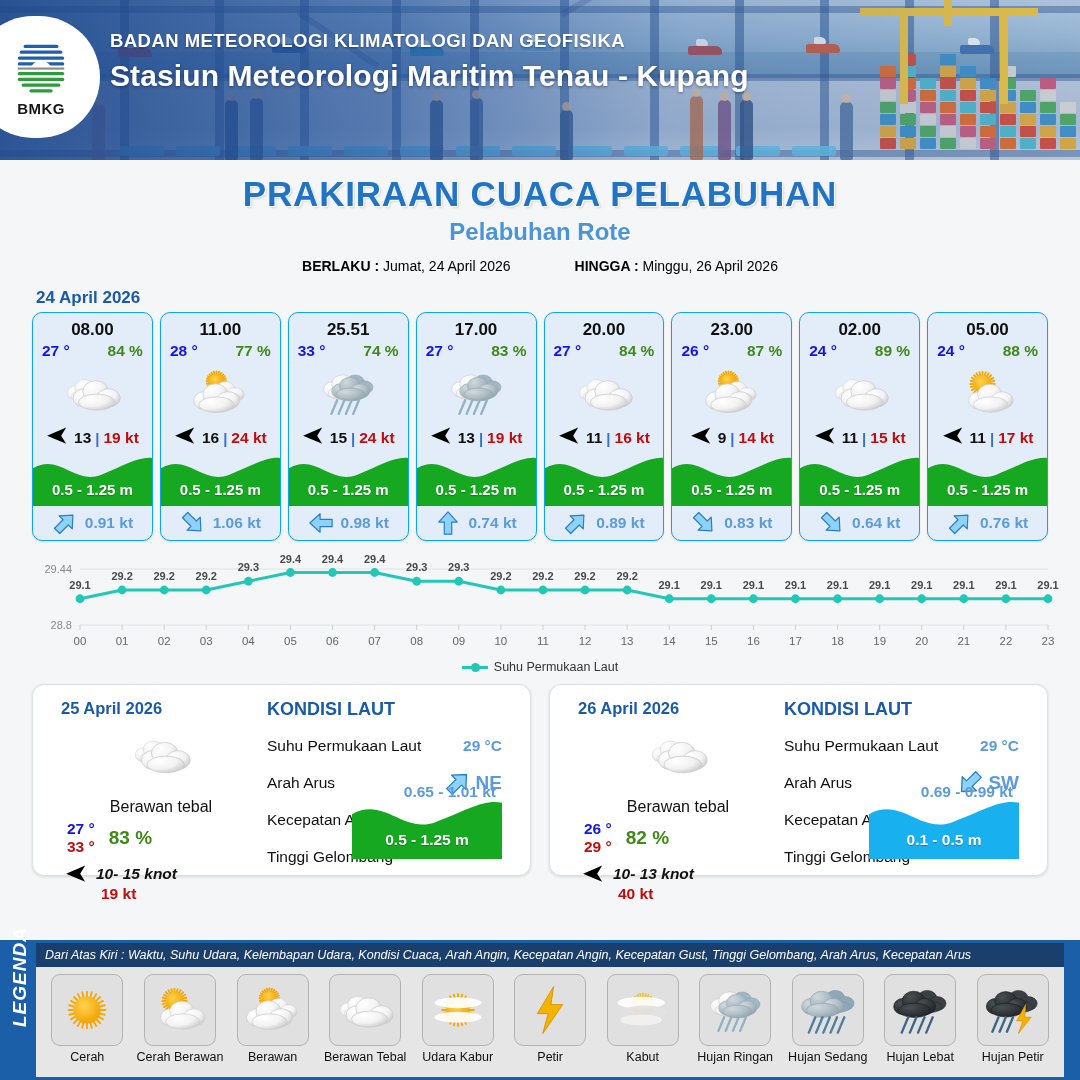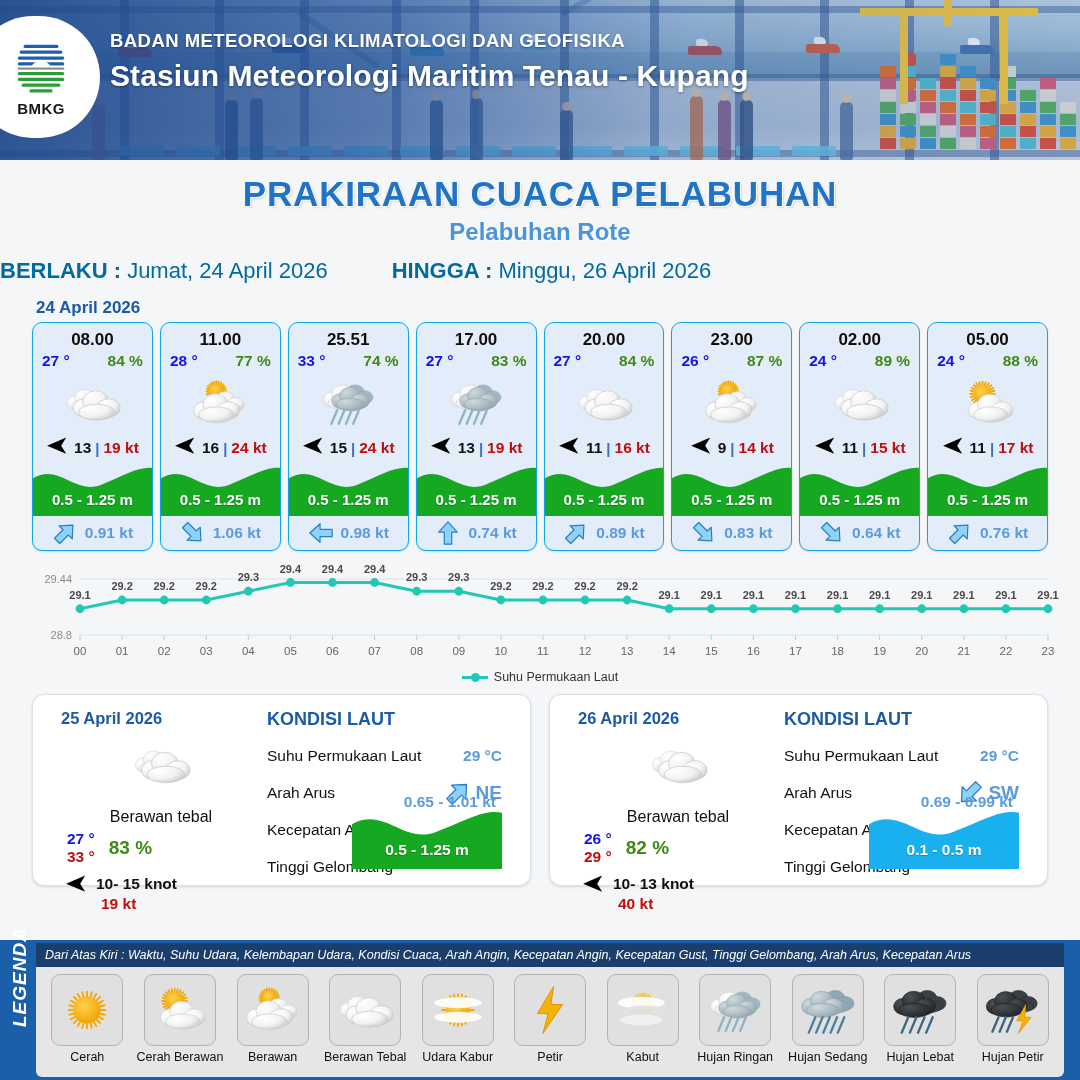--- a/index.html
+++ b/index.html
@@ -53,21 +53,21 @@
   .hdr-l2 { font-size:30px; font-weight:bold; color:#fff; letter-spacing:.1px; margin-top:7px; text-shadow:0 1px 3px rgba(0,0,0,.4); }
   .hdr-l3 { font-size:15.5px; color:#fff; margin-top:10px; text-shadow:0 1px 2px rgba(0,0,0,.35); }
   .hdr-l3 .sep { opacity:.6; padding:0 3px; }
 
   
   .title-wrap { text-align:center; margin-top:14px; }
   .t-main { font-size:35px; font-weight:bold; color:#2173c4; letter-spacing:.8px;
             text-shadow:1px 1px 0 #fff, 2px 2px 2px rgba(0,0,0,.12); font-stretch:condensed; }
   .t-sub  { font-size:24px; font-weight:bold; color:#4a95d8; margin-top:4px;
             text-shadow:1px 1px 0 #fff; }
-  .t-period { margin-top:12px; display:flex; gap:64px; font-size:22px; color:#0369a1; }
+  .t-period { margin-top:12px; display:flex; justify-content:center; gap:64px; font-size:14px; color:#000000; }
   .t-period b { font-weight:bold; }
   .t-period span { font-weight:normal; }
 
   
   .date-label { margin:14px 0 4px 36px; font-size:17px; font-weight:bold; color:#1a5aa8; }
 
   
   .cards { display:flex; gap:7px; padding:0 32px; }
   .card {
     width:122px; background:#e3edf9; border:1px solid #0ea5e9;
@@ -108,21 +108,21 @@
   }
   .d-left { width:200px; position:relative; }
   .d-date { font-size:16.5px; font-weight:bold; color:#1a5aa8; }
   .d-icon { height:62px; display:flex; align-items:center; justify-content:center; margin-top:6px; }
   .d-cond { font-size:16px; color:#111; margin-top:12px; text-align:center;}
   .d-temps { display:flex; align-items:center; gap:14px; margin-top:4px; padding-left:6px;}
   .d-tcol { line-height:1.18; }
   .d-tmin { font-size:15.5px; font-weight:bold; color:#1414e6; }
   .d-tmax { font-size:15.5px; font-weight:bold; color:#c00d0d; }
   .d-hum  { font-size:19px; font-weight:bold; color:#3e8a16; }
-  .d-wind { display:flex; align-items:flex-end; gap:7px; margin-top:8px; padding-left:4px;}
+  .d-wind { display:flex; align-items:flex-end; gap:7px; margin-top:8px; padding-left:4px;font-style:italic;}
   .d-wspd { font-size:15.5px; font-weight:bold; color:#111; }
   .d-gust { font-size:15.5px; font-weight:bold; color:#c00d0d; margin-top:2px; padding-left:40px;}
   .d-right { flex:1; padding-left:6px; position:relative; }
   .d-title { font-size:18px; font-weight:bold; color:#1a5aa8; margin-bottom:7px;}
   .d-line { display:flex; align-items:center; justify-content:space-between; height:37px; }
   .d-lbl { font-size:15.5px; color:#111; }
   .d-val { font-size:15.5px; font-weight:bold; color:#5b9bdc; }
   .d-val-row { display:flex; align-items:center; gap:4px; }
   .d-wavebox { position:absolute; right:0; bottom:2px; width:150px; height:64px; }
   .d-wavebox span { position:absolute; left:0; right:0; bottom:10px; text-align:center;
@@ -134,21 +134,21 @@
     position:absolute; left:0; bottom:0; width:1080px; height:140px;
     background:#1b5fa8; display:flex;
   }
   .lg-side { width:36px; position:relative; }
   .lg-side span {
     position:absolute; left:-28px; top:28px; width:96px;
     transform: rotate(-90deg); transform-origin:center;
     color:#fff; font-size:19px; font-weight:bold; font-style:italic; letter-spacing:1px;
     text-align:center;
   }
-  .lg-body { flex:1; background:#e6e6e6; margin:3px 16px 3px 0; border-radius:6px; position:relative; }
+  .lg-body { flex:1; background:#e6e6e6; margin:3px 16px 3px 0; border-radius:0; position:relative; }
   .lg-note {
     background:#1b3f6d; color:#fff; font-size:12.5px; font-style:italic;
     padding:5px 9px; white-space:nowrap; overflow:hidden;
   }
   .lg-items { display:flex; gap:6px; padding:7px 8px 0 8px; }
   .lg-item { flex:1; display:flex; flex-direction:column; align-items:center; }
   .lg-tile {
     width:72px; height:72px; border:1px solid #b3b3b3; border-radius:9px;
     background:#e0e0e0; display:flex; align-items:center; justify-content:center;
   }

